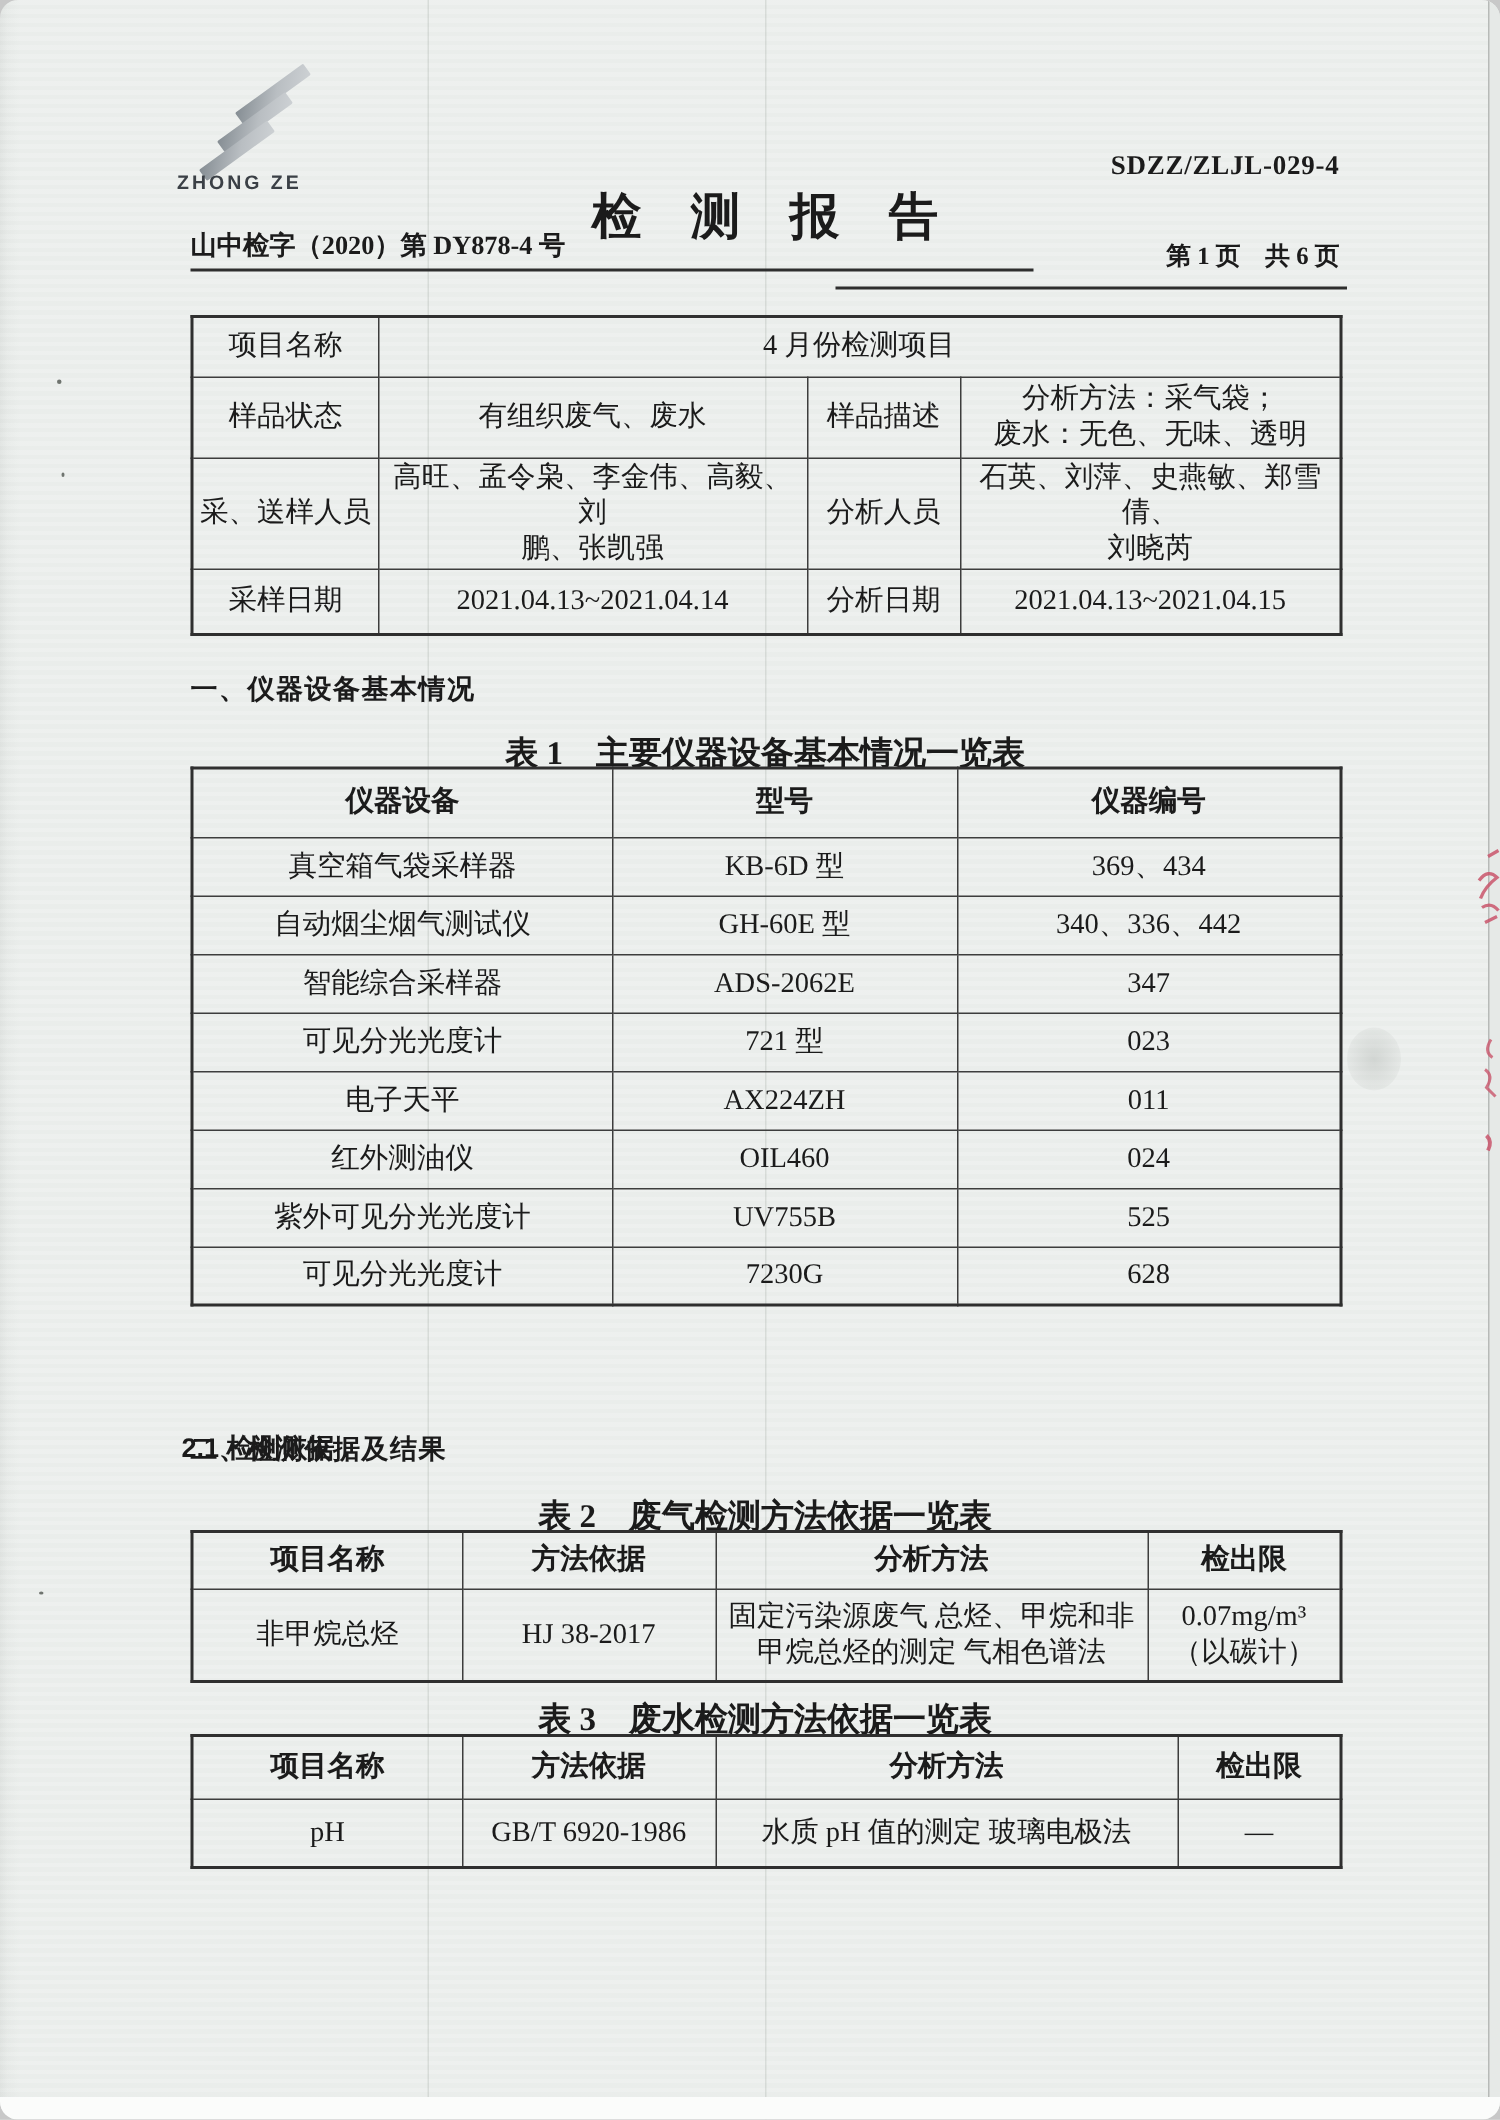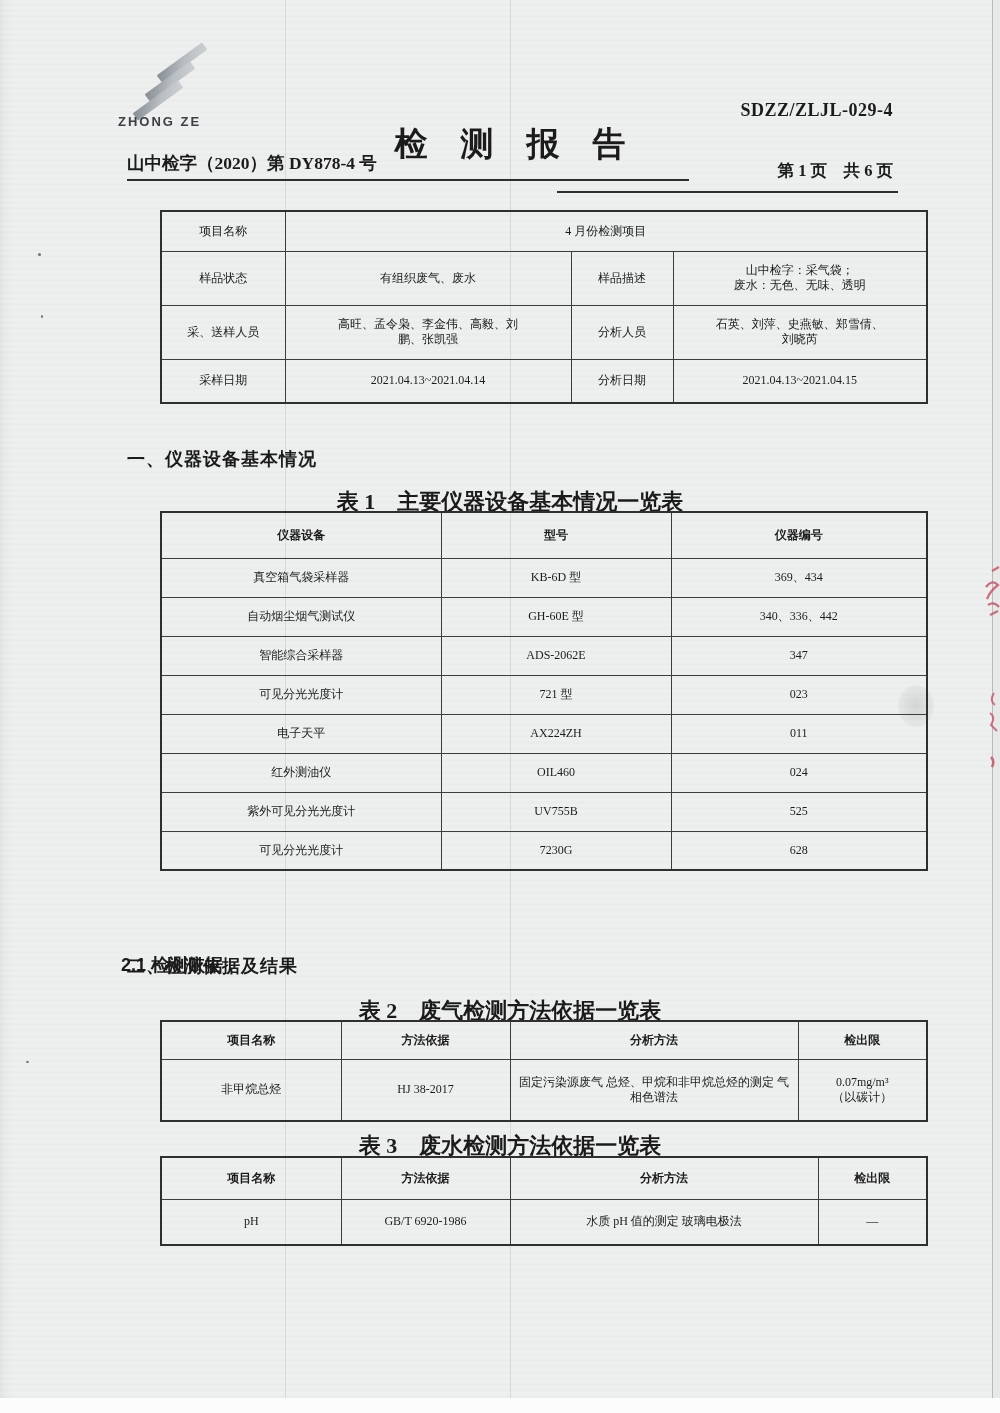--- a/index.html
+++ b/index.html
@@ -2,20 +2,21 @@
 <html><head>
 <meta charset="utf-8">
 <style>
   html,body{margin:0;padding:0;background:#c8c8c8;}
   #page{
     position:relative;width:1000px;height:1413px;margin:0 auto;
     background:#edf0ee;
     overflow:hidden;
     font-family:"Liberation Serif","DejaVu Serif",serif;
     color:#1b1b1b;
+    border-radius:12px;
   }
   
   #page::before{
     content:"";position:absolute;inset:0;pointer-events:none;
     background:
       repeating-linear-gradient(to bottom, rgba(255,255,255,0.03) 0 3px, rgba(140,148,142,0.03) 3px 6px),
       linear-gradient(to right, rgba(120,126,122,0.10) 0px, rgba(120,126,122,0.04) 5px, rgba(0,0,0,0) 14px);
   }
   .fold{position:absolute;top:0;bottom:0;width:1px;background:rgba(150,158,152,0.25);}
   .right-edge{position:absolute;top:0;bottom:0;left:992px;right:0;background:#e6e9e7;border-left:1px solid #b7bab8;}
@@ -34,21 +35,21 @@
   .report-title{position:absolute;left:130px;width:760px;top:122px;text-align:center;
     font-weight:bold;font-size:33px;}
   .report-no{position:absolute;left:127px;top:151px;font-weight:bold;font-size:17.5px;}
   .page-info{position:absolute;left:553px;width:340px;top:160px;text-align:right;
     font-weight:bold;font-size:16.5px;}
   .rule-a{position:absolute;left:127px;top:179px;width:562px;height:2px;background:#2e2e2e;}
   .rule-b{position:absolute;left:557px;top:191px;width:341px;height:2px;background:#2e2e2e;}
 
   
   table.tbl{position:absolute;border-collapse:collapse;table-layout:fixed;
-    font-size:12px;line-height:1.25;margin-left:33px;}
+    font-size:19px;line-height:1.25;}
   table.tbl td,table.tbl th{border:1px solid #3d3d3d;text-align:center;vertical-align:middle;
     padding:1px 4px;white-space:pre-line;font-weight:normal;overflow:hidden;}
   table.tbl{border:2px solid #2f2f2f;}
   table.tbl th{font-weight:bold;}
   .heading{position:absolute;font-family:"Liberation Sans","DejaVu Sans",sans-serif;
     font-weight:bold;font-size:18px;letter-spacing:1px;}
   .tbl-title{position:absolute;left:130px;width:760px;text-align:center;
     font-weight:bold;font-size:22px;}
 
   
@@ -97,21 +98,21 @@
       </colgroup>
     <tbody>
       <tr style="height:40px">
         <td>项目名称</td>
         <td colspan="3">4 月份检测项目</td>
       </tr>
       <tr style="height:54px">
         <td>样品状态</td>
         <td>有组织废气、废水</td>
         <td>样品描述</td>
-        <td>山中检字：采气袋；
+        <td>分析方法：采气袋；
 废水：无色、无味、透明</td>
       </tr>
       <tr style="height:54px">
         <td>采、送样人员</td>
         <td>高旺、孟令枭、李金伟、高毅、刘
 鹏、张凯强</td>
         <td>分析人员</td>
         <td>石英、刘萍、史燕敏、郑雪倩、
 刘晓芮</td>
       </tr>

